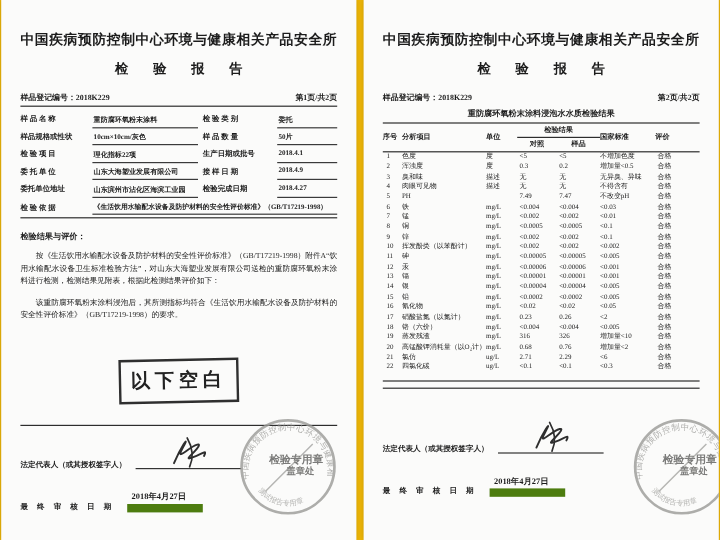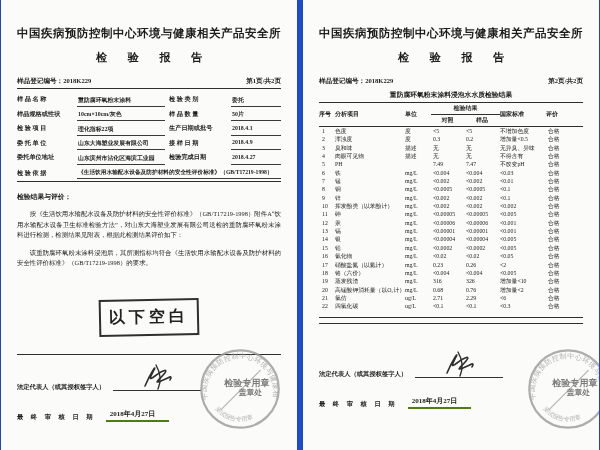--- a/index.html
+++ b/index.html
@@ -1,16 +1,16 @@
 <!DOCTYPE html>
 <html><head>
 <meta charset="utf-8">
 <style>
   html,body{margin:0;padding:0;}
-  .canvas{position:relative;width:600px;height:450px;background:#1d4ed8;overflow:hidden;
+  .canvas{position:relative;width:600px;height:450px;background:#eab308;overflow:hidden;
           font-family:"Liberation Serif","DejaVu Serif",serif;color:#1c1c1c;}
   .page{position:absolute;top:0;width:296px;height:450px;background:#fbfbfa;overflow:hidden;
         box-shadow:0 0 4px rgba(0,0,0,.18);}
   #pageL{left:1px;}
   #pageR{left:303px;}
   .inner{position:relative;padding:0 16px;}
   .org{margin-top:26px;text-align:center;font-weight:700;font-size:11.5px;letter-spacing:.5px;white-space:nowrap;}
   .rtitle{margin-top:9px;text-align:center;font-weight:700;font-size:11px;letter-spacing:9px;text-indent:9px;}
   .regrow{display:flex;justify-content:space-between;margin-top:12px;font-size:6.6px;font-weight:700;}
   .hline{height:0;border-top:1.2px solid #2d2d2d;margin-top:2px;}
@@ -45,21 +45,21 @@
   .dbl2{border-top:1.3px solid #2d2d2d;margin-top:5px;}
   
   .signblock{position:absolute;left:16px;right:16px;top:352px;}
   .signrow{position:relative;height:30px;}
   .slabel{font-size:6.3px;font-weight:700;}
   .signrow .slabel{position:absolute;left:0;bottom:3px;}
   .sigline{position:absolute;left:96px;bottom:4px;width:88px;border-bottom:1px solid #333;height:26px;display:block;}
   .sig{position:absolute;left:18px;bottom:-2px;}
   .daterow{margin-top:14px;display:flex;align-items:flex-end;}
   .daterow .slabel{letter-spacing:3px;}
-  .dateval{font-size:7px;font-weight:700;border-bottom:2px solid #4d7c0f;margin-left:10px;padding:0 14px 1px 4px;}
+  .dateval{font-size:7px;font-weight:700;border-bottom:7px solid #4d7c0f;margin-left:10px;padding:0 14px 1px 4px;}
   
   .stamp{position:absolute;width:86px;height:86px;opacity:.8;}
   .stampL{left:196px;top:346px;}
   .stampR{left:222px;top:346px;}
   .stamp svg{width:100%;height:100%;}
 </style>
 </head>
 <body>
 
 <div class="canvas">

